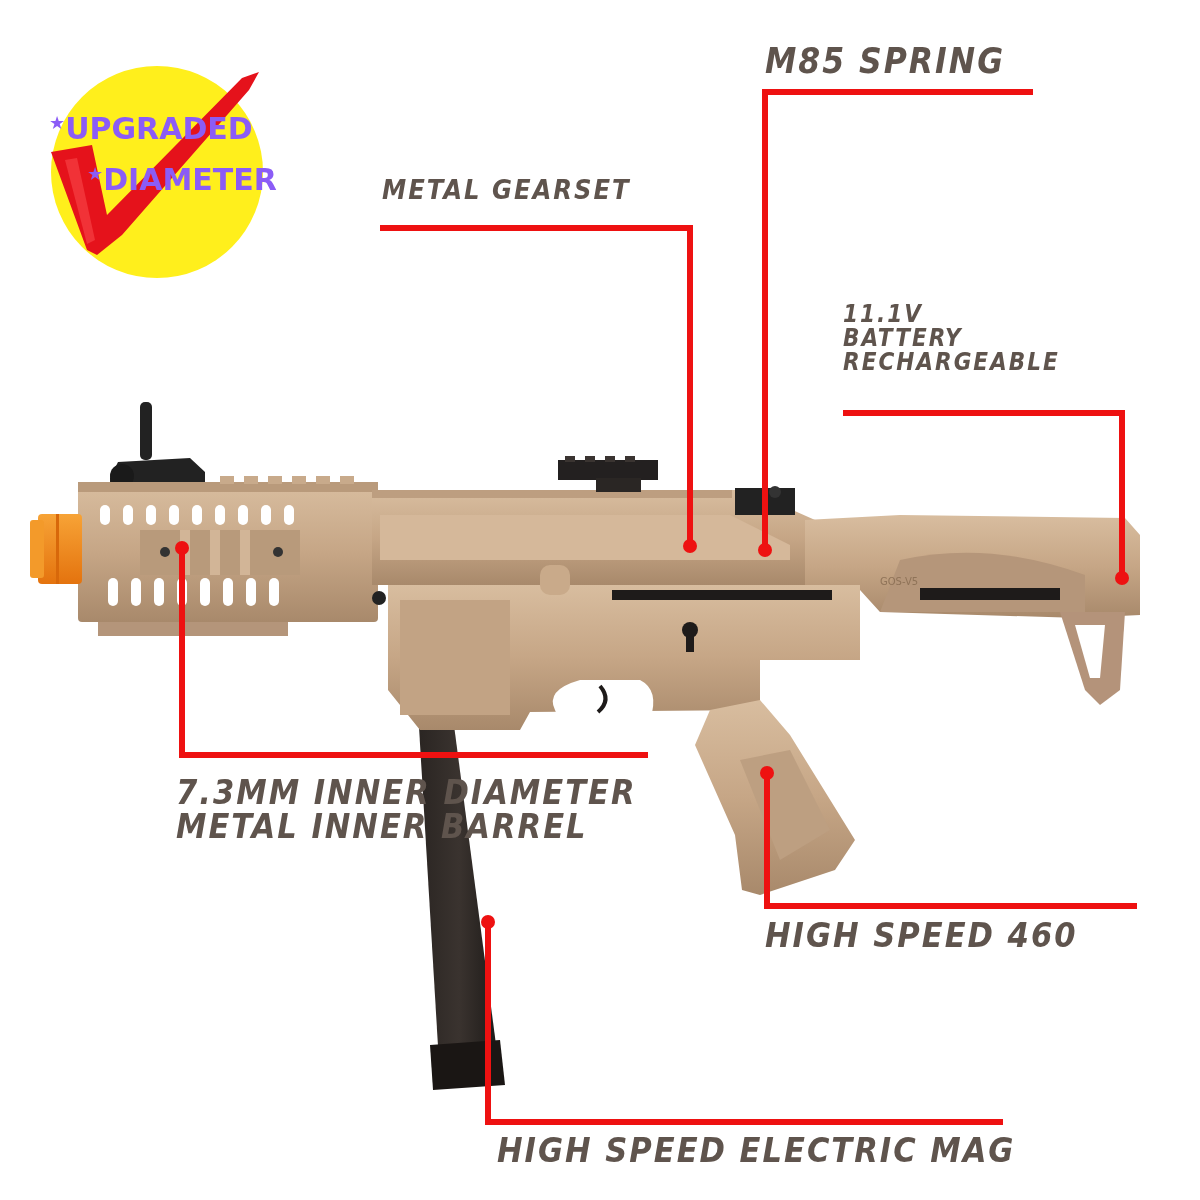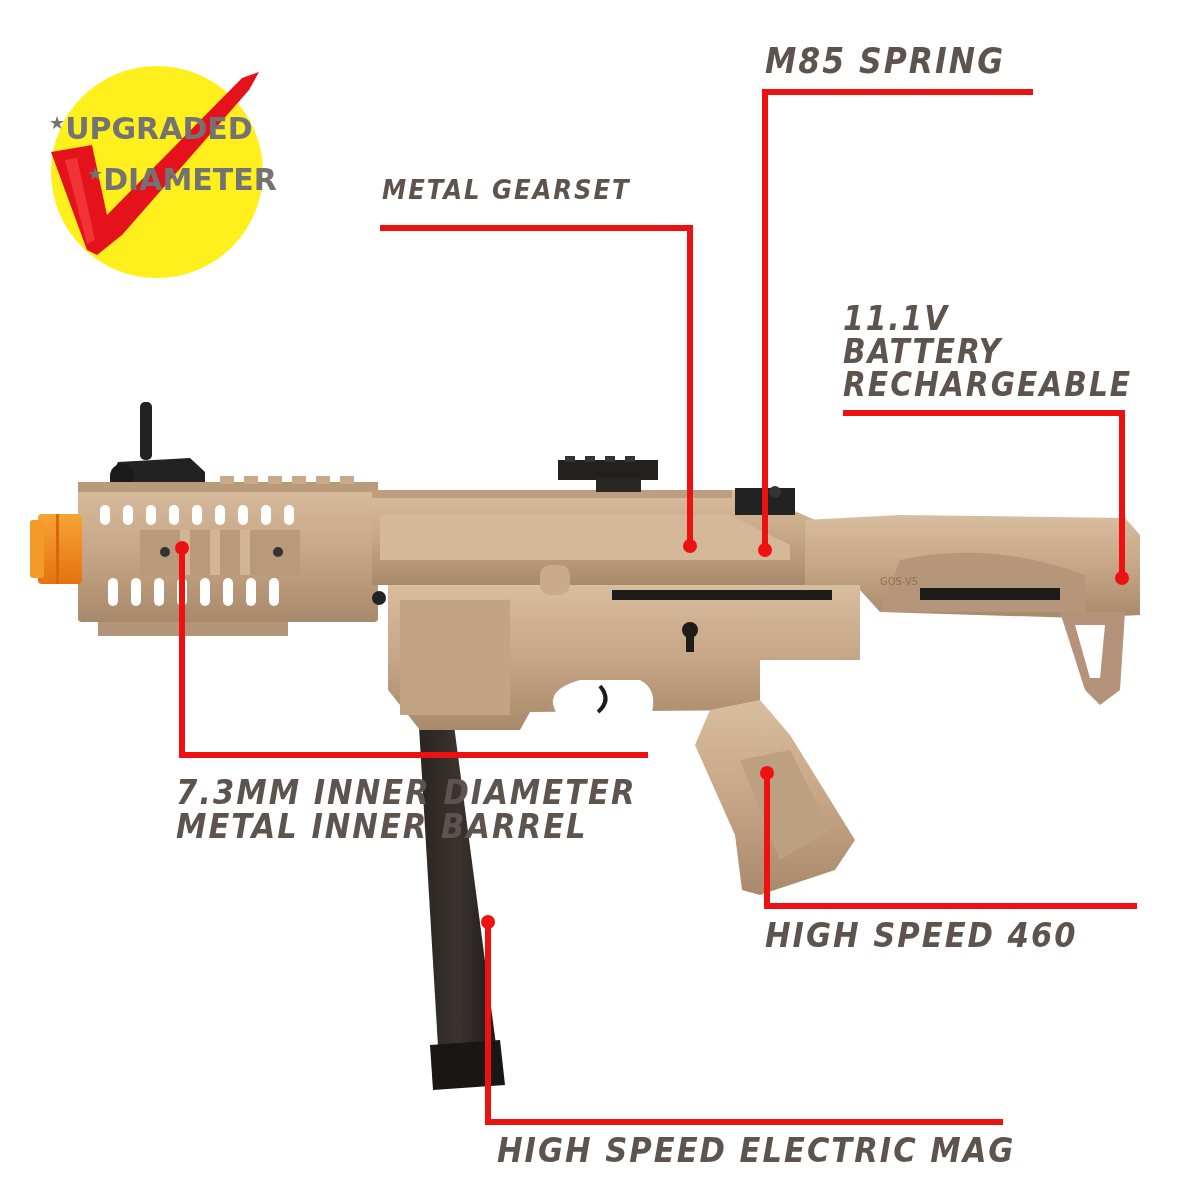--- a/index.html
+++ b/index.html
@@ -10,21 +10,21 @@
     font-weight:bold; text-transform:uppercase; letter-spacing:2px; line-height:1;
     font-stretch:condensed; white-space:nowrap;
   }
   .label .line { display:block;font-style:italic; }
   .badge {
     position:absolute; left:37px; top:60px; width:240px; height:220px;
   }
   .badge svg { position:absolute; left:0; top:0; }
   .badge-text {
     position:absolute; font-family:"DejaVu Sans", sans-serif; font-weight:bold;
-    color:#737373; font-size:30px; letter-spacing:0px; line-height:1; white-space:nowrap;
+    color:#8b5cf6; font-size:30px; letter-spacing:0px; line-height:1; white-space:nowrap;
   }
   svg { display:block; }
 </style>
 </head>
 <body>
 
 <div class="stage">
 
   <svg width="1200" height="1200" viewBox="0 0 1200 1200" style="position:absolute;left:0;top:0;">
     <defs>
@@ -193,21 +193,21 @@
   </div>
 
   <div class="label" style="left:765px;top:44px;font-size:35px;">
     <span class="line">M85 SPRING</span>
   </div>
 
   <div class="label" style="left:382px;top:176px;font-size:27px;">
     <span class="line">METAL GEARSET</span>
   </div>
 
-  <div class="label" style="left:843px;top:302px;font-size:33px;">
+  <div class="label" style="left:843px;top:302px;font-size:24px;">
     <span class="line">11.1V</span>
     <span class="line">BATTERY</span>
     <span class="line">RECHARGEABLE</span>
   </div>
 
   <div class="label" style="left:176px;top:775px;font-size:34px;">
     <span class="line">7.3MM INNER DIAMETER</span>
     <span class="line">METAL INNER BARREL</span>
   </div>
 

